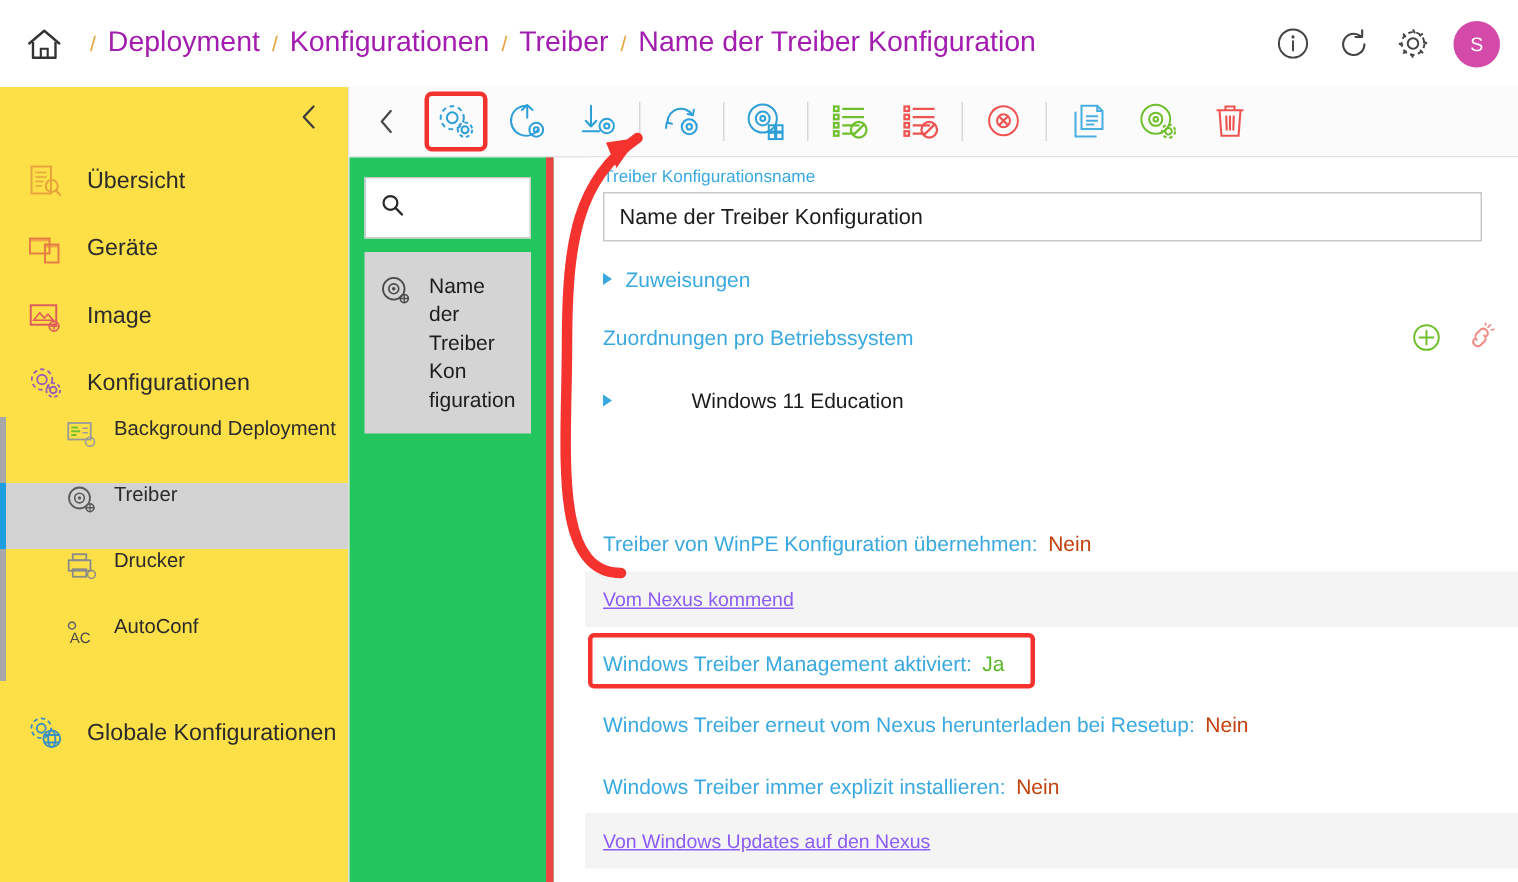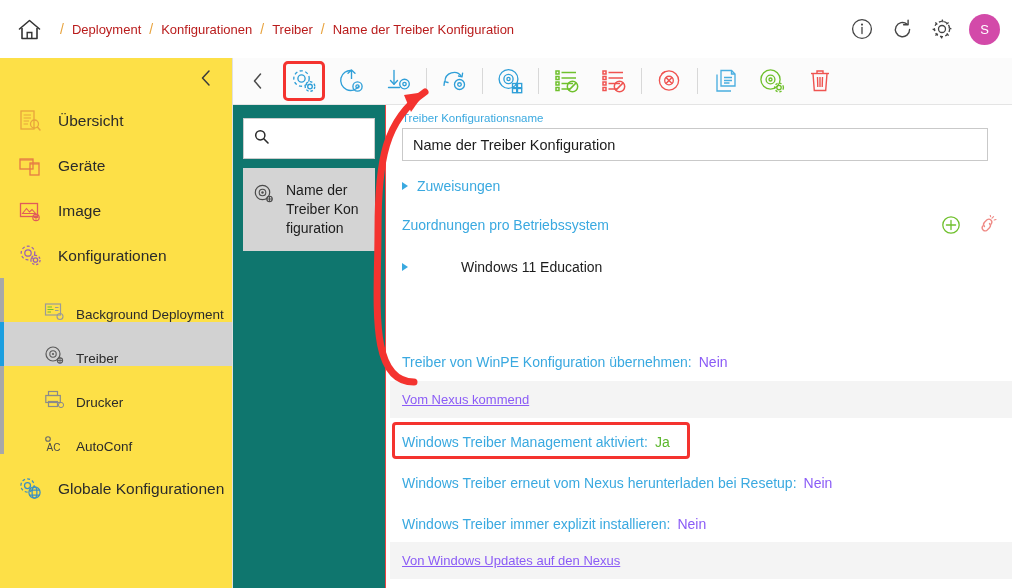--- a/index.html
+++ b/index.html
@@ -15,21 +15,21 @@
 
   
   .topbar {
     position: absolute; left:0; top:0; width:1012px; height:58px;
     background:#ffffff; display:flex; align-items:center;
   }
   .home-icon { margin-left:14px; width:30px; height:30px; display:flex; align-items:center; justify-content:center; }
   .crumbs { display:flex; align-items:center; margin-left:8px; }
   .crumb-sep { color:#e8a33d; font-size:14px; margin:0 8px; }
   .crumb {
-    color:#b91c1c; font-size:13px; text-decoration:none; white-space:nowrap;
+    color:#a21caf; font-size:19px; text-decoration:none; white-space:nowrap;
   }
   .top-right { position:absolute; right:12px; top:0; height:58px; display:flex; align-items:center; gap:14px; }
   .t-icon { width:26px; height:26px; display:flex; align-items:center; justify-content:center; }
   .avatar {
     width:31px; height:31px; border-radius:50%; background:#d34aa9;
     color:#fff; font-size:13px; display:flex; align-items:center; justify-content:center;
     font-family:"Liberation Sans", sans-serif;
   }
 
   
@@ -40,21 +40,21 @@
   .sb-collapse {
     height:40px; display:flex; align-items:center; justify-content:flex-end; padding-right:18px;
     cursor:pointer;
   }
   .sb-item {
     position:relative; display:flex; align-items:center; height:45px; padding-left:18px; cursor:pointer;
   }
   .sb-item .sb-ico { width:30px; height:26px; display:flex; align-items:center; justify-content:flex-start; flex:0 0 30px; }
   .sb-item .sb-label { font-size:15.5px; color:#2b2b2b; margin-left:10px; white-space:nowrap; }
   .sb-sub {
-    position:relative; display:flex; align-items:flex-end; height:44px; padding-left:44px; cursor:pointer;
+    position:relative; display:flex; align-items:flex-start; height:44px; padding-left:44px; cursor:pointer;
   }
   .sb-sub .sb-ico { width:24px; height:22px; display:flex; align-items:center; justify-content:flex-start; flex:0 0 24px; }
   .sb-sub .sb-label { font-size:13.5px; color:#2b2b2b; margin-left:8px; white-space:nowrap; }
   .sb-sub.active { background:#d2d2d2; }
   .sb-sub.active::before {
     content:""; position:absolute; left:0; top:0; width:4px; height:100%; background:#1b9fe0;
   }
   .sub-track { position:relative; }
   .sub-track::before {
     content:""; position:absolute; left:0; top:0; width:4px; height:100%; background:#a8a8a8;
@@ -72,22 +72,22 @@
   .tb-btn { width:47px; height:47px; display:flex; align-items:center; justify-content:center; cursor:pointer; position:relative; }
   .tb-div { width:1px; height:26px; background:#d8d8d8; margin:0 4px; }
   .tb-btn.highlighted { }
   .hl-box {
     position:absolute; left:2px; top:3px; width:42px; height:40px;
     border:3px solid #f4332f; border-radius:5px; pointer-events:none;
   }
 
   
   .listpane {
-    position:absolute; left:0; top:47px; width:153px; height:483px;
-    background:#0f766e; border-right:1px solid #ef4444;
+    position:absolute; left:0; top:47px; width:136px; height:483px;
+    background:#22c55e; border-right:5px solid #ef4444;
   }
   .searchbox {
     margin:13px 10px 0 10px; height:41px; border:1px solid #cccccc; background:#fff;
     display:flex; align-items:center; padding:0 10px;
   }
   .searchbox input {
     border:none; outline:none; font-size:13px; width:100%; margin-left:7px;
     font-family:"Liberation Sans", sans-serif; color:#333;
   }
   .li-item {
@@ -114,21 +114,21 @@
   .row {
     position:absolute; left:0; width:622px; display:flex; align-items:center;
     padding-left:12px; font-size:14px;
   }
   .row .tri {
     width:0; height:0; border-left:6px solid #3aa9e0; border-top:4.5px solid transparent;
     border-bottom:4.5px solid transparent; margin-right:9px;
   }
   .lbl-blue { color:#3aa9e0; }
   .lbl-dark { color:#1c1c1c; }
-  .val-dark { color:#8b5cf6; margin-left:7px; }
+  .val-dark { color:#c2410c; margin-left:7px; }
   .val-green { color:#5cb72c; margin-left:7px; }
   .section-hdr {
     position:absolute; left:0; width:622px; height:37px; background:#f4f4f4;
     display:flex; align-items:center; padding-left:12px; font-size:13px; color:#8b5cf6;text-decoration:underline;
   }
   .hdr-icons { position:absolute; right:14px; display:flex; align-items:center; gap:14px; }
   .mini-ico { width:22px; height:22px; display:flex; align-items:center; justify-content:center; cursor:pointer; }
 
   .row-hl {
     position:absolute; border:3px solid #f4332f; border-radius:4px; pointer-events:none;

